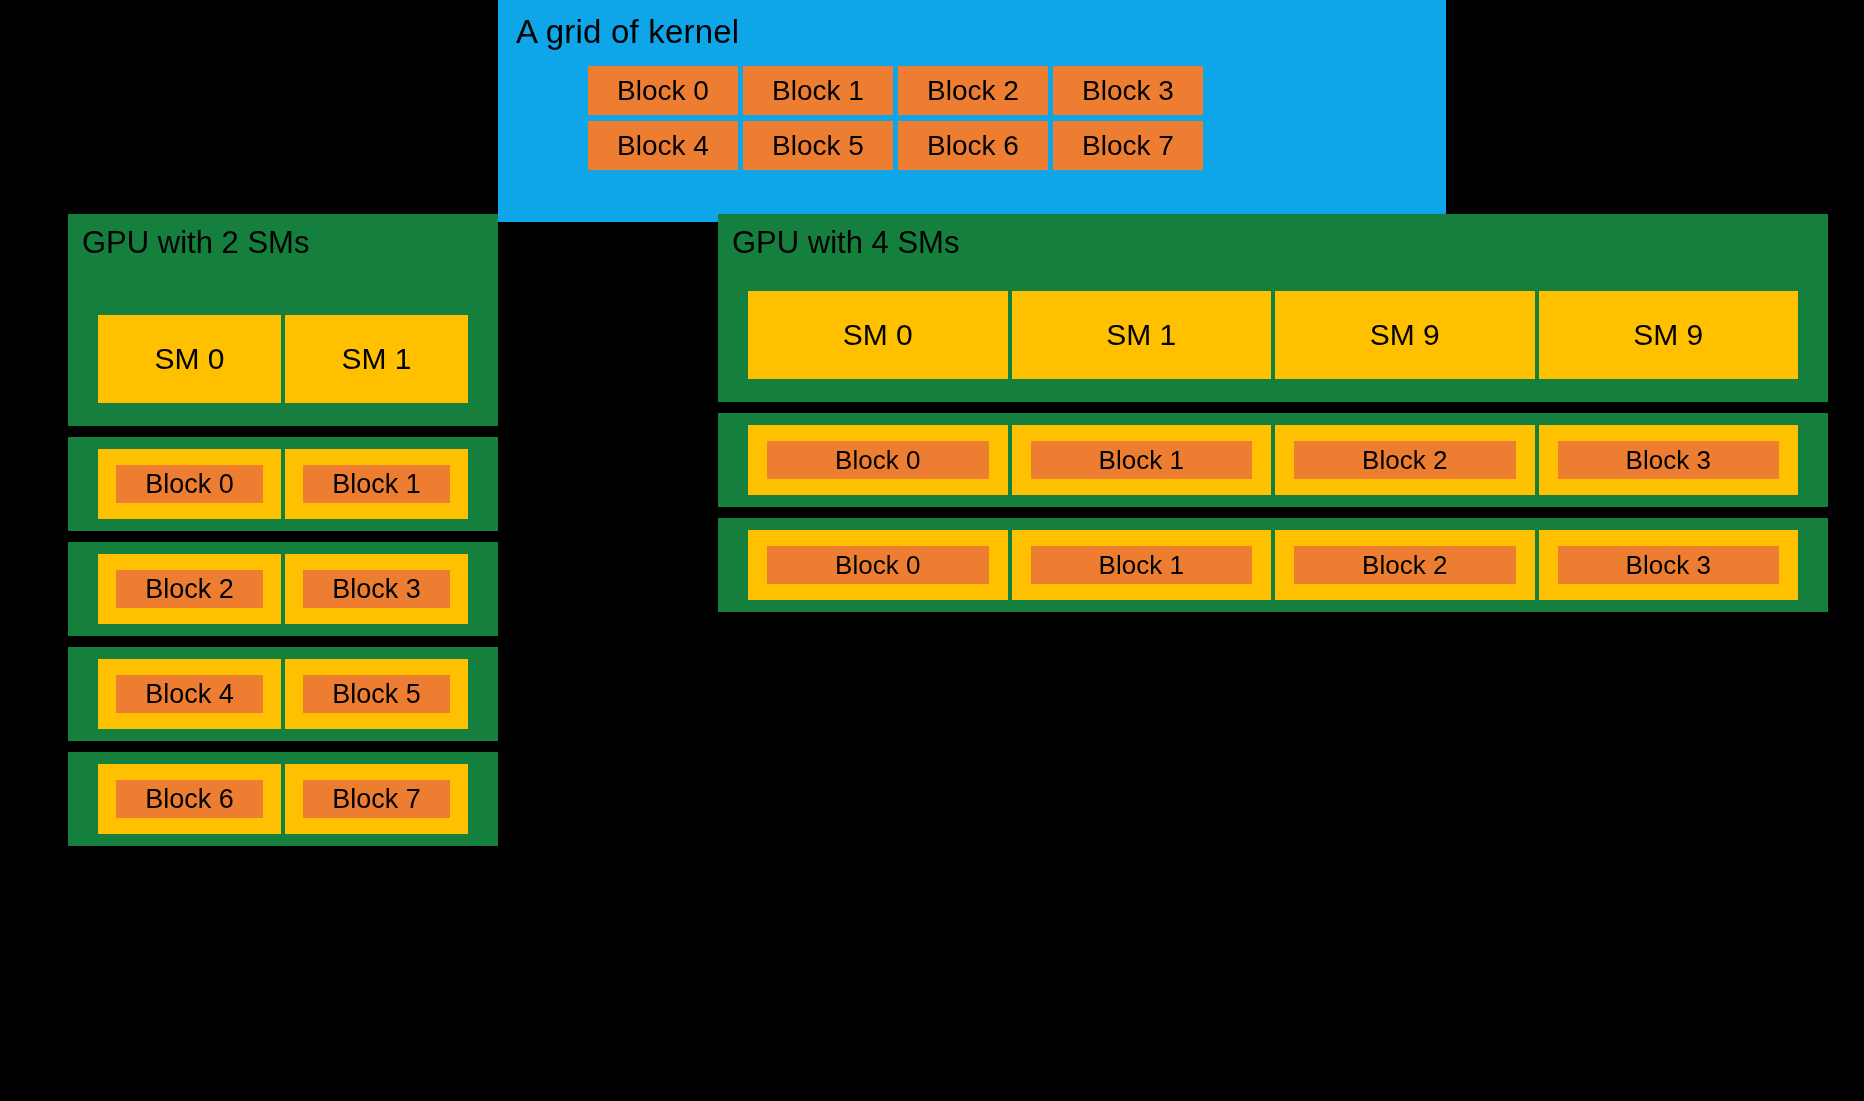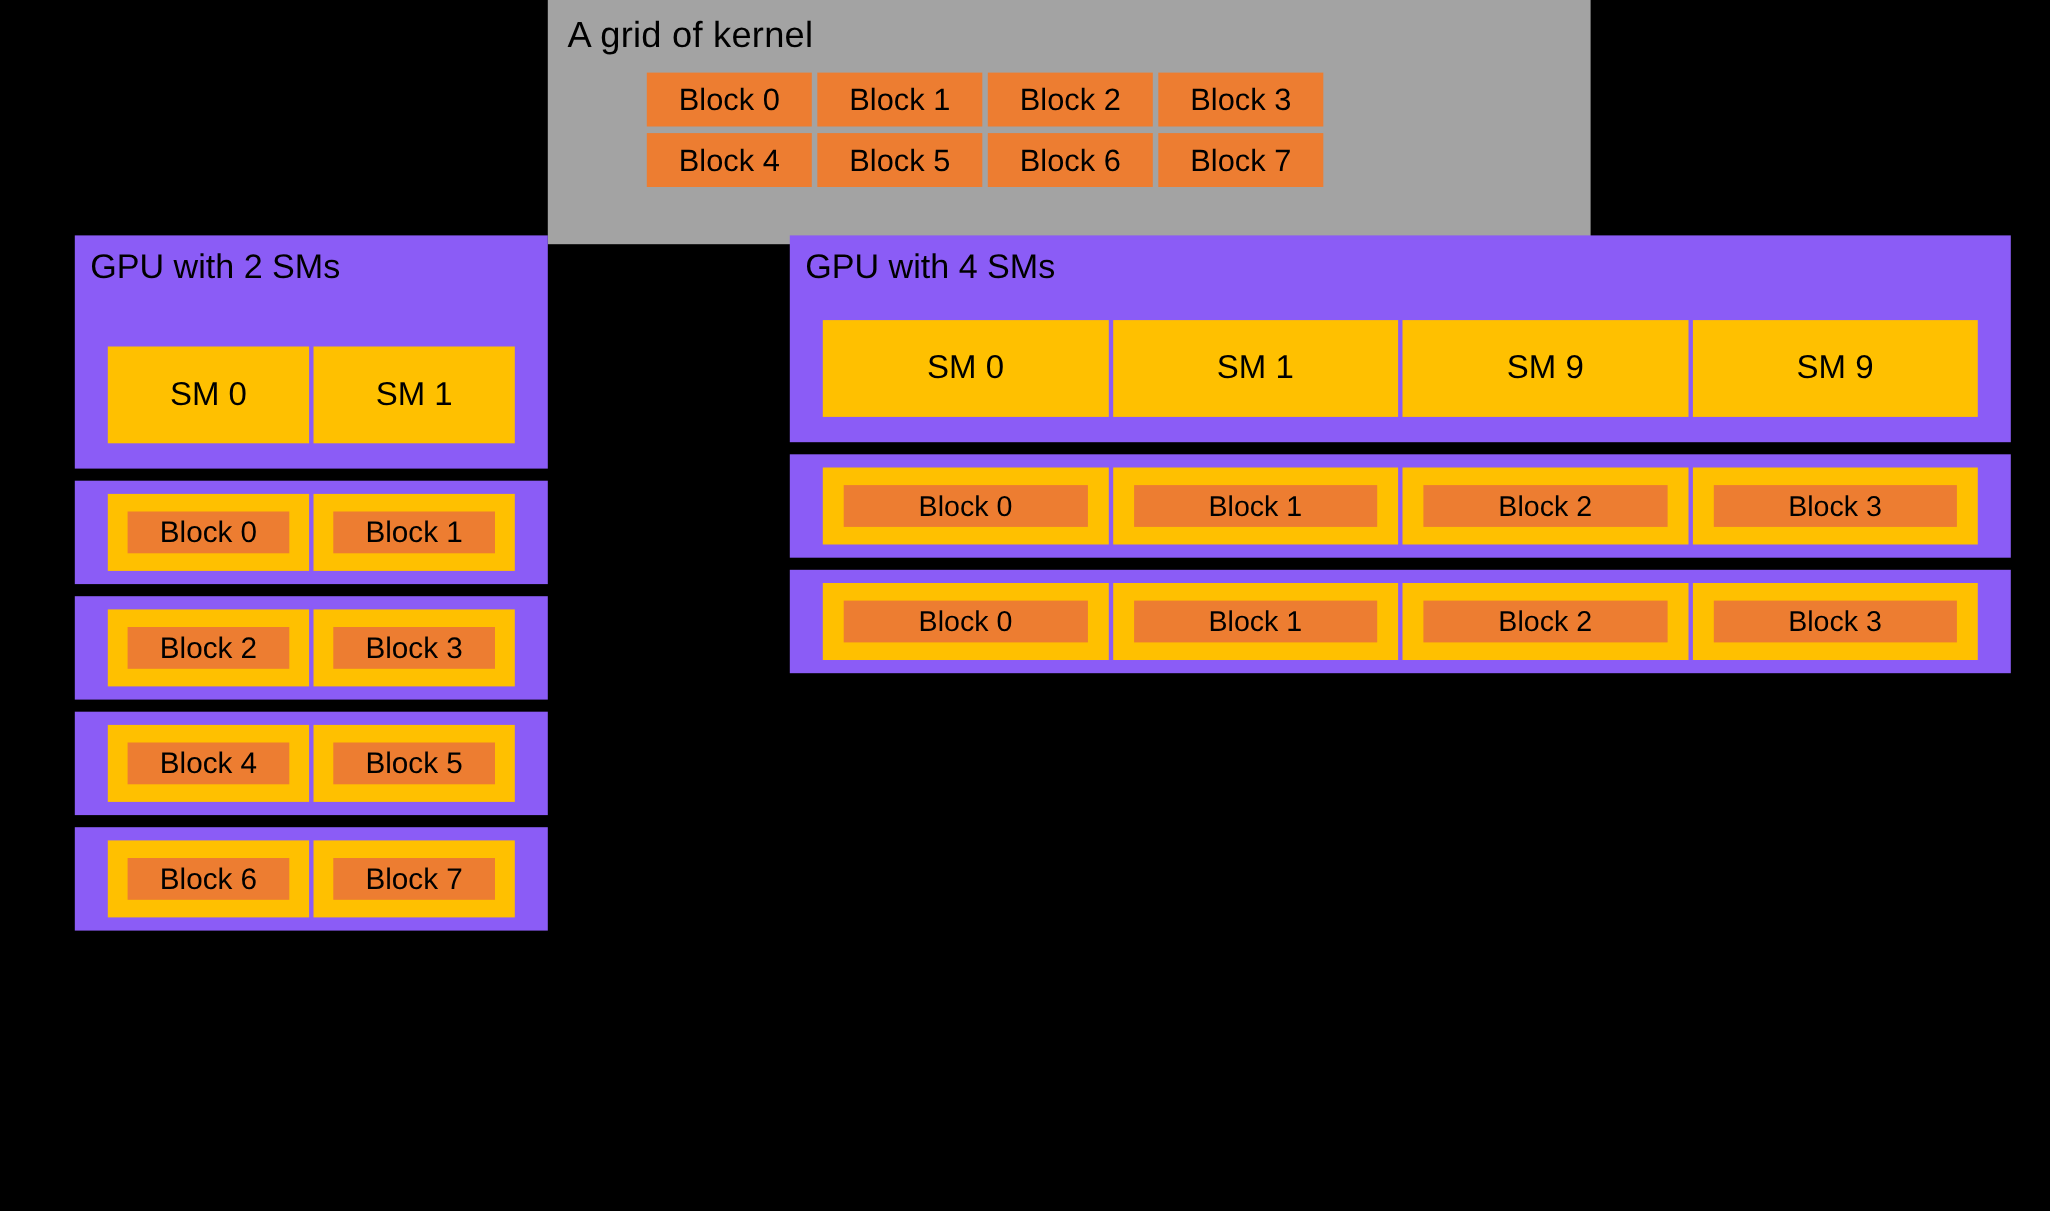--- a/index.html
+++ b/index.html
@@ -16,21 +16,21 @@
     color: #000000;
   }
 
   
   #grid-panel {
     position: absolute;
     left: 498px;
     top: 0px;
     width: 948px;
     height: 222px;
-    background: #a3a3a3;
+    background: #0ea5e9;
     box-sizing: border-box;
   }
   #grid-panel-title {
     position: absolute;
     left: 18px;
     top: 12px;
     font-size: 33px;
     line-height: 40px;
     letter-spacing: 0.2px;
     color: #000000;
@@ -63,21 +63,21 @@
 
   
   .gpu-column {
     position: absolute;
   }
   #gpu-column-left  { left: 68px;  top: 214px; width: 430px; }
   #gpu-column-right { left: 718px; top: 214px; width: 1110px; }
 
   
   .blue-panel {
-    background: #8b5cf6;
+    background: #15803d;
     box-sizing: border-box;
     position: relative;
   }
   .gpu-header-panel {
     padding: 10px 14px 0 14px;
   }
   #gpu-left-header  { height: 212px; margin-bottom: 11px; }
   #gpu-right-header { height: 188px; margin-bottom: 11px; }
 
   .gpu-title {

